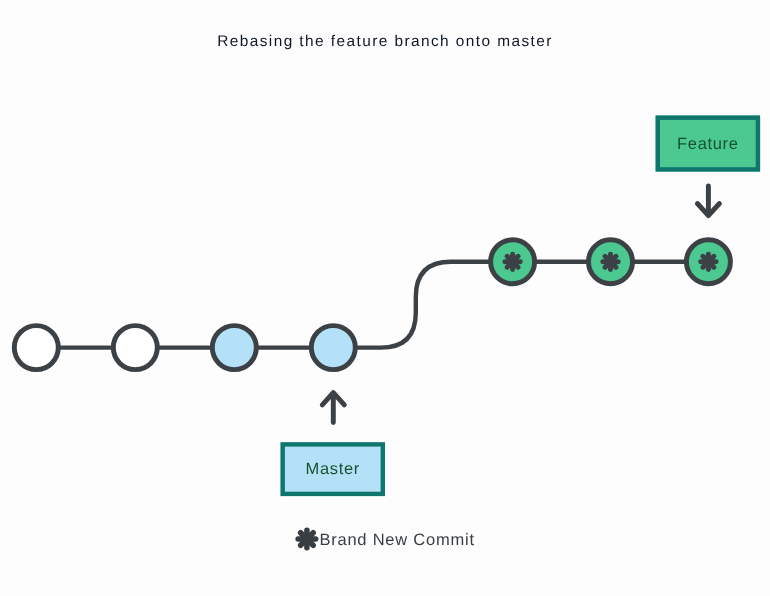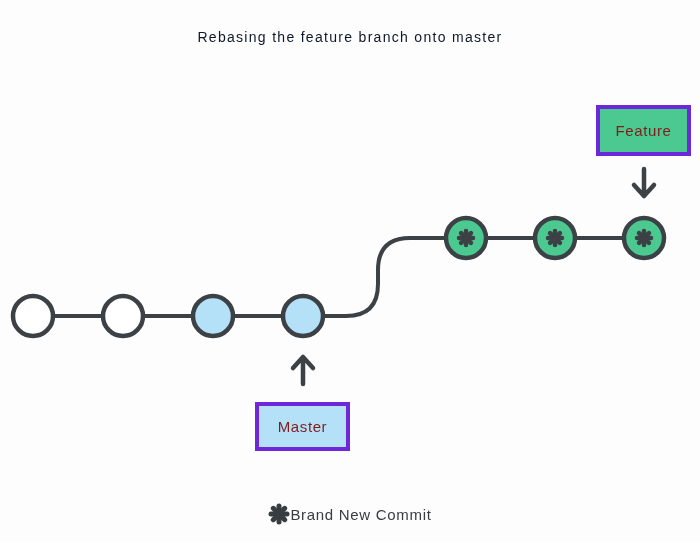--- a/index.html
+++ b/index.html
@@ -26,48 +26,48 @@
     color: #0f172a;
   }
   .graph-svg {
     position: absolute;
     left: 0;
     top: 0;
   }
   .label-box {
     position: absolute;
     box-sizing: border-box;
-    border: 4px solid #6d28d9;
+    border: 4px solid #0f766e;
     display: flex;
     align-items: center;
     justify-content: center;
     font-size: 15px;
     font-weight: 500;
     letter-spacing: 0.6px;
-    color: #7f1d1d;
+    color: #14532d;
   }
   .feature-box {
     left: 596px;
     top: 105px;
     width: 95px;
     height: 51px;
     background: #4cc990;
   }
   .master-box {
     left: 255px;
     top: 402px;
     width: 95px;
     height: 49px;
     background: #b5e1f8;
     text-align: right;
   }
   .legend {
     position: absolute;
     left: 0;
-    top: 503px;
+    top: 479px;
     width: 100%;
     display: flex;
     align-items: center;
     justify-content: center;
     gap: 0;
   }
   .legend-label {
     font-size: 15px;
     font-weight: 500;
     letter-spacing: 0.7px;

